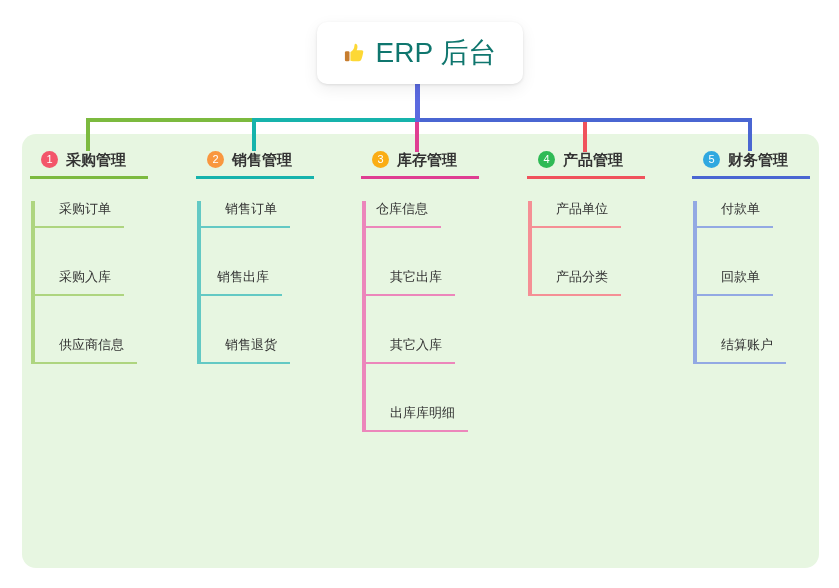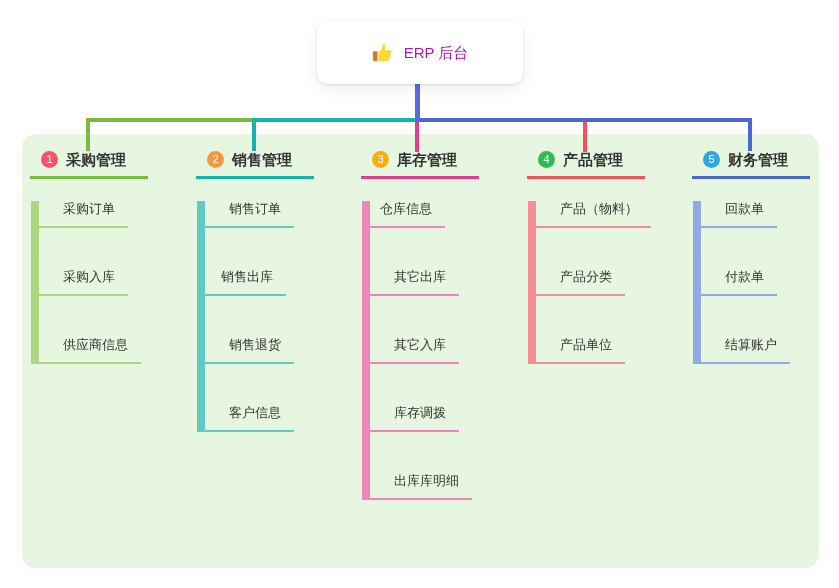--- a/index.html
+++ b/index.html
@@ -9,37 +9,37 @@
   }
   .panel{
     position:absolute;left:22px;top:134px;width:797px;height:434px;
     border-radius:14px;
   }
   .root-card{
     position:absolute;left:317px;top:22px;width:206px;height:62px;background:#fff;
     border-radius:10px;
     box-shadow:0 1px 3px rgba(0,0,0,.10),0 5px 16px rgba(0,0,0,.07);
     display:flex;align-items:center;justify-content:center;gap:10px;
-    font-size:15px;font-weight:500;color:#a21caf;z-index:4;cursor:pointer;
+    font-size:28px;font-weight:500;color:#0f766e;z-index:4;cursor:pointer;
   }
   .root-card svg{display:block;}
   .seg{position:absolute;z-index:2;}
   .branch{position:absolute;top:150px;z-index:3;}
   .branch-head{
     display:flex;align-items:center;gap:8px;width:118px;box-sizing:border-box;
     padding:0 0 7px 11px;border-bottom:3px solid #999;
     font-size:15px;font-weight:600;color:#333;white-space:nowrap;line-height:19px;
     cursor:pointer;
   }
   .badge{
     flex:0 0 17px;width:17px;height:17px;border-radius:50%;
     color:#fff;font-size:11px;font-weight:400;line-height:1;
     display:flex;align-items:center;justify-content:center;
   }
-  .children{margin-left:1px;border-left:8px solid #0ea5e9;}
+  .children{margin-left:1px;border-left:4px solid #0ea5e9;}
   .child{
     width:fit-content;border-bottom:2px solid #ccc;
     margin-top:41px;padding:0 13px 9px 24px;
     font-size:13px;line-height:16px;color:#333;white-space:nowrap;cursor:pointer;
   }
   .child:first-child{margin-top:22px;}
 </style>
 </head>
 <body>
 
@@ -90,66 +90,63 @@
       <span class="badge" style="background: rgb(249, 151, 63);">2</span>
       <span class="branch-label">销售管理</span>
     </div>
     <div class="children" style="border-left-color: rgb(99, 201, 196);">
   <div class="child" style="border-bottom-color: rgb(99, 201, 196);">销售订单</div>
 
   <div class="child" style="border-bottom-color: rgb(99, 201, 196); padding-left: 16px;">销售出库</div>
 
   <div class="child" style="border-bottom-color: rgb(99, 201, 196);">销售退货</div>
 
-  <div class="child" style="border-bottom-color: rgb(99, 201, 196);">客户信息</div>
 </div>
   </div>
 
   <div class="branch" style="left: 361px;">
     <div class="branch-head" style="border-bottom-color: rgb(223, 62, 146);">
       <span class="badge" style="background: rgb(250, 173, 20);">3</span>
       <span class="branch-label">库存管理</span>
     </div>
     <div class="children" style="border-left-color: rgb(236, 134, 187);">
   <div class="child" style="border-bottom-color: rgb(236, 134, 187); padding-left: 10px;">仓库信息</div>
 
 
   <div class="child" style="border-bottom-color: rgb(236, 134, 187);">其它出库</div>
 
   <div class="child" style="border-bottom-color: rgb(236, 134, 187);">其它入库</div>
 
-  <div class="child" style="border-bottom-color: rgb(236, 134, 187);">库存调拨</div>
 
 
   <div class="child" style="border-bottom-color: rgb(236, 134, 187);">出库库明细</div>
 </div>
   </div>
 
   <div class="branch" style="left: 527px;">
     <div class="branch-head" style="border-bottom-color: rgb(240, 82, 92);">
       <span class="badge" style="background: rgb(47, 186, 85);">4</span>
       <span class="branch-label">产品管理</span>
     </div>
     <div class="children" style="border-left-color: rgb(245, 143, 149);">
-  <div class="child" style="border-bottom-color: rgb(245, 143, 149);">产品（物料）</div>
+
+  <div class="child" style="border-bottom-color: rgb(245, 143, 149);">产品单位</div>
 
   <div class="child" style="border-bottom-color: rgb(245, 143, 149);">产品分类</div>
-
-  <div class="child" style="border-bottom-color: rgb(245, 143, 149);">产品单位</div>
 </div>
   </div>
 
   <div class="branch" style="left: 692px;">
     <div class="branch-head" style="border-bottom-color: rgb(74, 102, 210);">
       <span class="badge" style="background: rgb(47, 168, 224);">5</span>
       <span class="branch-label">财务管理</span>
     </div>
     <div class="children" style="border-left-color: rgb(147, 169, 227);">
+  <div class="child" style="border-bottom-color: rgb(147, 169, 227);">付款单</div>
+
   <div class="child" style="border-bottom-color: rgb(147, 169, 227);">回款单</div>
-
-  <div class="child" style="border-bottom-color: rgb(147, 169, 227);">付款单</div>
 
   <div class="child" style="border-bottom-color: rgb(147, 169, 227);">结算账户</div>
 </div>
   </div>
 </div>
 
 </div>
 
 </body></html>

